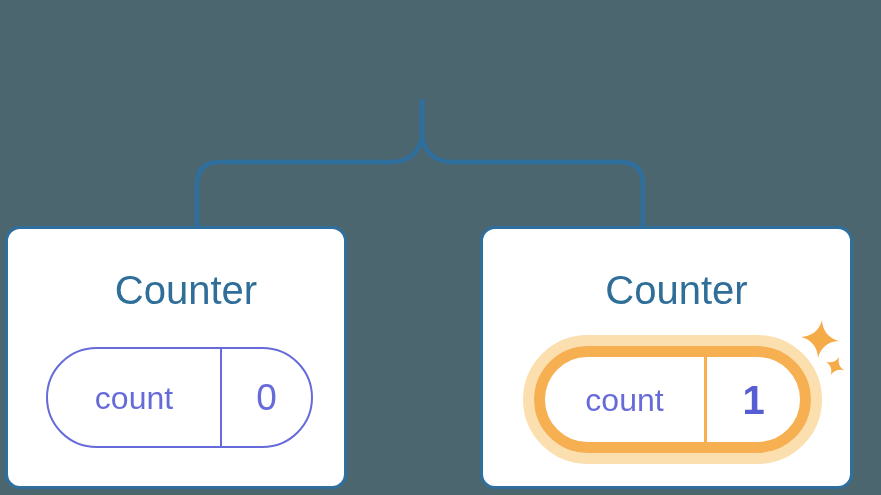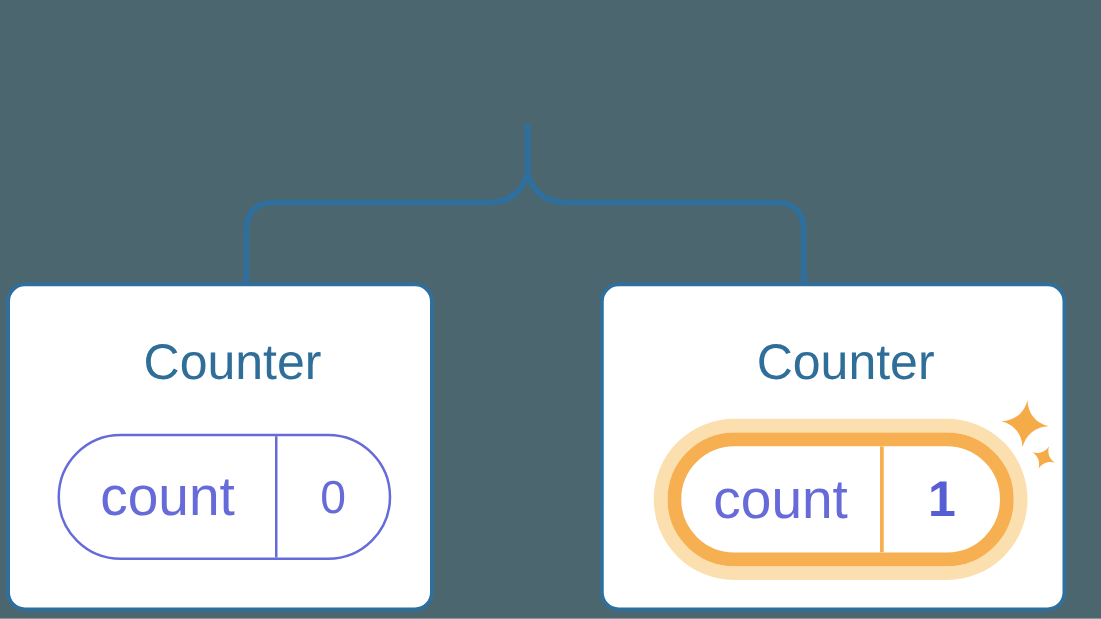--- a/index.html
+++ b/index.html
@@ -44,21 +44,21 @@
   .pill{
     position:absolute;left:38px;top:118px;width:267px;height:101px;
     box-sizing:border-box;border:2.5px solid var(--purple);border-radius:60px;
     display:flex;align-items:stretch;background:var(--card-white);
   }
   .pill-seg-label{
     width:174px;display:flex;align-items:center;justify-content:center;
     border-right:2.5px solid var(--purple);box-sizing:border-box;
   }
   .pill-seg-value{flex:1;display:flex;align-items:center;justify-content:center;}
-  .pill-text{color:var(--purple);font-size:44px;line-height:1;text-align:right;}
+  .pill-text{color:var(--purple);font-size:32px;line-height:1;text-align:right;}
   .pill-value-text{color:var(--purple);font-size:37px;line-height:1;}
   
   .pill-glow{
     position:absolute;left:40px;top:106px;width:299px;height:129px;
     box-sizing:border-box;border:11px solid var(--orange-glow);border-radius:75px;
   }
   .pill-ring{
     width:100%;height:100%;box-sizing:border-box;
     border:11px solid var(--orange-ring);border-radius:58px;
     background:var(--card-white);display:flex;align-items:stretch;overflow:hidden;

